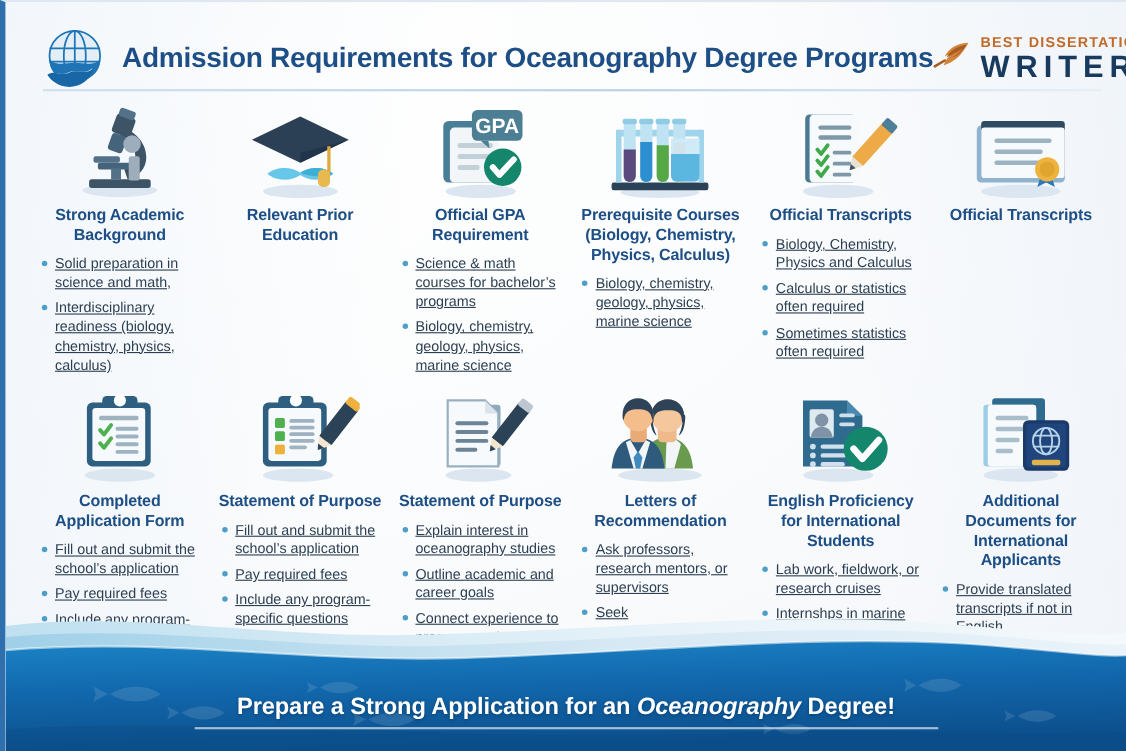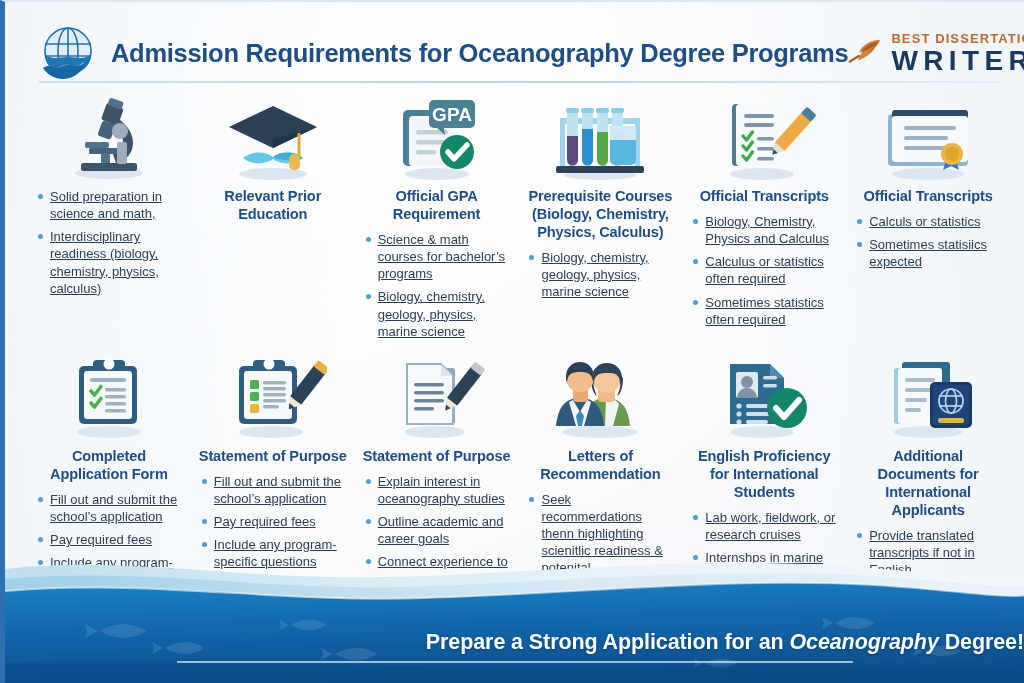--- a/index.html
+++ b/index.html
@@ -73,21 +73,21 @@
   }
   ul.bullets li:before{
     content:""; position:absolute; left:1px; top:6px;
     width:5px; height:5px; border-radius:50%; background:#4e9fc8;
   }
 
   
   .ocean{ position:absolute; left:0; right:0; bottom:0; height:132px; z-index:4; }
   .cta{
     position:absolute; z-index:6; left:0; right:0; bottom:28px;
-    text-align:right; color:#ffffff;
+    text-align:center; color:#ffffff;
     font-size:21.5px; font-weight:bold; letter-spacing:-.1px;
     text-shadow:0 1px 3px rgba(0,30,60,.45);
   }
   .cta .em{ font-style:italic; }
   .cta-underline{
     position:absolute; z-index:6; bottom:20px; left:50%;
     transform:translateX(-50%);
     width:676px; height:2px; background:rgba(255,255,255,.62);
   }
 </style>
@@ -144,20 +144,21 @@
           <rect x="26" y="46" width="24" height="6" rx="2" fill="#53728a"></rect>
           <rect x="58" y="46" width="10" height="22" rx="2" fill="#9eadbb"></rect>
           <g transform="rotate(20 48 30)">
             <rect x="40" y="8" width="18" height="18" rx="3" fill="#3d5466"></rect>
             <rect x="41" y="2" width="15" height="8" rx="2.5" fill="#53728a"></rect>
             <rect x="42" y="26" width="14" height="16" rx="3" fill="#45637a"></rect>
           </g>
           <circle cx="61" cy="35" r="8" fill="#9eadbb"></circle>
         </svg>
       </div>
+      <div class="card-title">Strong Academic Background</div>
       <ul class="bullets">
         <li>Solid preparation in science and math,</li>
         <li>Interdisciplinary readiness (biology, chemistry, physics, calculus)</li>
       </ul>
     </div>
 
     <div class="card">
       <div class="icon-wrap">
         <svg viewBox="0 0 104 86" width="104" height="86">
           <ellipse cx="52" cy="78" rx="34" ry="6" fill="#dbe6f0"></ellipse>
@@ -283,24 +284,20 @@
             <rect x="34" y="30" width="52" height="4" rx="2"></rect>
             <rect x="34" y="40" width="44" height="4" rx="2"></rect>
             <rect x="34" y="50" width="52" height="4" rx="2"></rect>
           </g>
           <path d="M78 58l-5 16 8-4 8 4-5-16z" fill="#2e77bd"></path>
           <circle cx="82" cy="58" r="11" fill="#edb33e"></circle>
           <circle cx="82" cy="58" r="7" fill="#e0a52e"></circle>
         </svg>
       </div>
       <div class="card-title">Official Transcripts</div>
-      <ul class="bullets">
-        <li>Calculs or statistics</li>
-        <li>Sometimes statisiics expected</li>
-      </ul>
     </div>
   </div>
 
   <div class="grid row2">
 
     <div class="card">
       <div class="icon-wrap">
         <svg viewBox="0 0 104 82" width="104" height="82">
           <ellipse cx="52" cy="74" rx="32" ry="6" fill="#dbe6f0"></ellipse>
           <rect x="22" y="8" width="58" height="58" rx="5" fill="#2e5f80"></rect>
@@ -404,20 +401,21 @@
           <path d="M40 40c14 0 22 8 24 28H16c2-20 10-28 24-28z" fill="#2d5a7d"></path>
           <path d="M33 42l7 12 7-12 4 2-7 24h-8l-7-24z" fill="#f2f5f7"></path>
           <path d="M40 52l4 6-2 10h-4l-2-10z" fill="#3f8bbf"></path>
           <rect x="33" y="28" width="15" height="16" rx="4" fill="#e8ab76"></rect>
           <circle cx="40" cy="20" r="14" fill="#f3bd8c"></circle>
           <path d="M26 19c0-9 6-15 14-15s14 6 14 15c0 2 0 4-1 5-1-8-5-10-13-10s-12 2-13 10c-1-1-1-3-1-5z" fill="#2e4357"></path>
         </svg>
       </div>
       <div class="card-title">Letters of Recommendation</div>
       <ul class="bullets">
+        <li>Ask professors, research mentors, or supervisors</li>
         <li>Seek recommerdations thenn highlighting scienitlic readiness &amp; potenital</li>
       </ul>
     </div>
 
     <div class="card">
       <div class="icon-wrap">
         <svg viewBox="0 0 112 82" width="112" height="82">
           <ellipse cx="54" cy="74" rx="32" ry="6" fill="#dbe6f0"></ellipse>
           <path d="M22 6h40l14 14v46H22z" fill="#2e6b8e"></path>
           <path d="M62 6v14h14z" fill="#4a8aae"></path>

